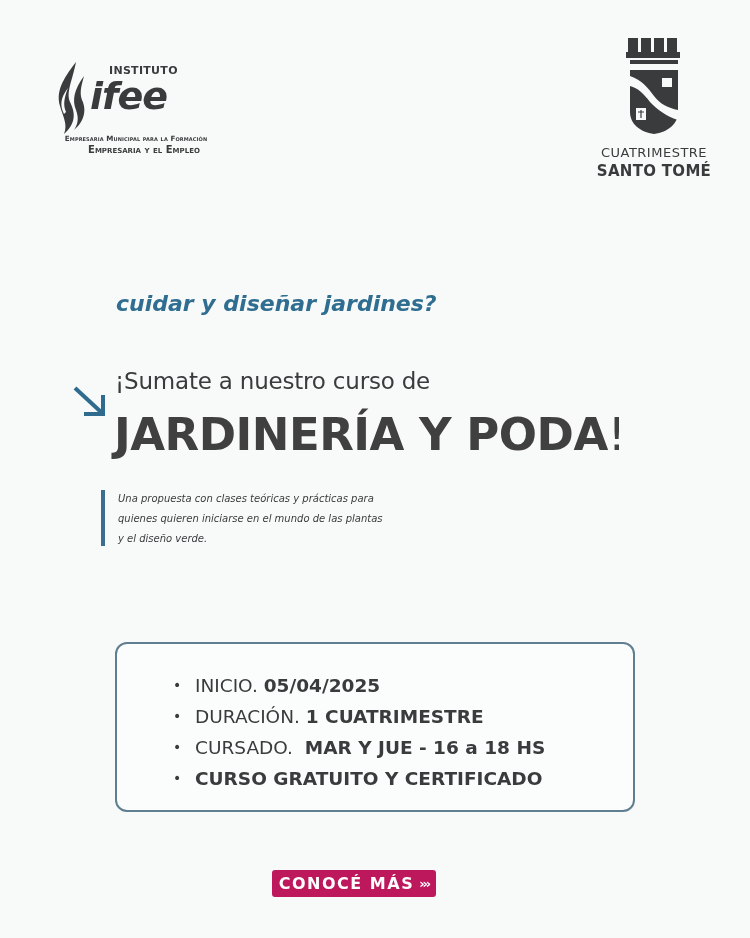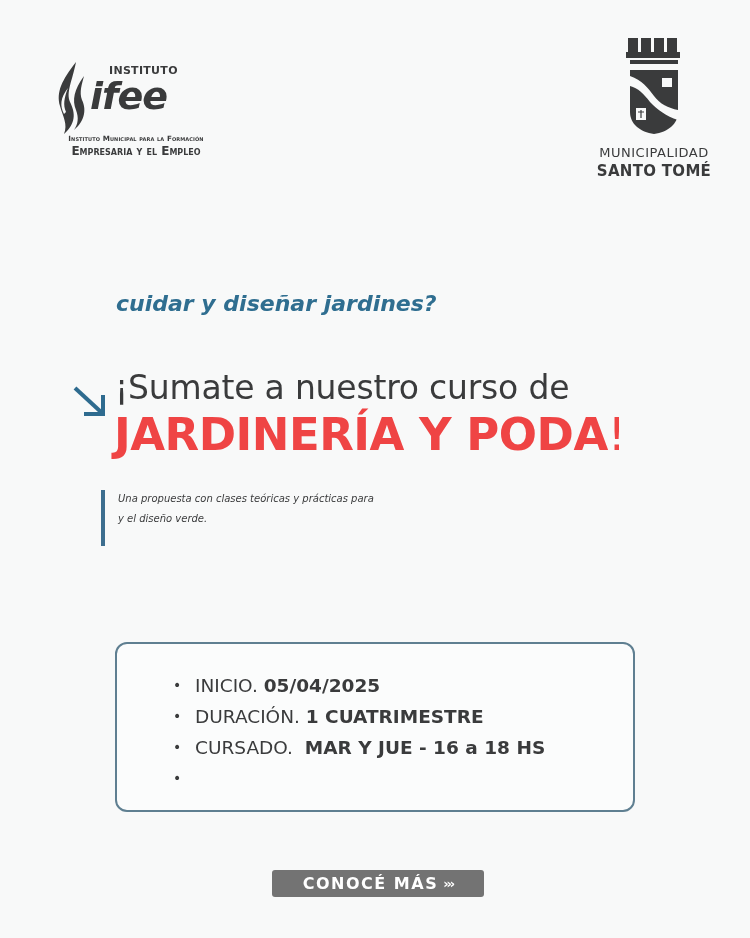--- a/index.html
+++ b/index.html
@@ -4,58 +4,58 @@
   <style>
     * { box-sizing: border-box; margin: 0; padding: 0; }
     html, body { width: 750px; height: 938px; background: #f8f9f9; overflow: hidden; }
     body { position: relative; font-family: "DejaVu Sans", sans-serif; color: #3a3b3c; }
 
     .logo-left { position: absolute; left: 46px; top: 60px; width: 180px; height: 100px; }
     .logo-left .flame { position: absolute; left: 8px; top: 2px; }
     .logo-left .inst { position: absolute; left: 46px; top: 4px; font-size: 11px; font-weight: bold; color: #3a3b3c; letter-spacing: 0.3px; margin-left: 17px; }
     .logo-left .ifee { position: absolute; left: 44px; top: 14px; font-size: 38px; font-weight: bold; font-style: italic; color: #3a3b3c; letter-spacing: -1px; line-height: 44px; }
     .logo-left .sub1 { position: absolute; left: 0; top: 74px; width: 180px; text-align: center; font-size: 7.2px; font-weight: bold; color: #3a3b3c; letter-spacing: 0.1px; font-variant: small-caps; }
-    .logo-left .sub2 { position: absolute; left: 0; top: 84px; width: 180px; text-align: center; font-size: 12px; font-weight: bold; color: #3a3b3c; font-variant: small-caps; }
+    .logo-left .sub2 { position: absolute; left: 8px; top: 84px; width: 180px; text-align: center; font-size: 10px; font-weight: bold; color: #3a3b3c; font-variant: small-caps; }
 
     .logo-right { position: absolute; left: 584px; top: 36px; width: 140px; height: 150px; }
     .logo-right svg { position: absolute; left: 40px; top: 0; }
     .logo-right .mun { position: absolute; left: 0; top: 109px; width: 140px; text-align: center; font-size: 13px; color: #3a3b3c; letter-spacing: 0.5px; }
     .logo-right .st { position: absolute; left: 0; top: 126px; width: 140px; text-align: center; font-size: 15px; font-weight: bold; color: #3a3b3c; letter-spacing: 0.3px; }
 
     .question { position: absolute; left: 116px; top: 288px; font-size: 22px; line-height: 31px; font-weight: bold; font-style: italic; color: #2f6e90; }
 
     .arrow-icon { position: absolute; left: 72px; top: 385px; }
-    .sumate { position: absolute; left: 115px; top: 368px; font-size: 33px; color: #3a3b3c; font-weight: normal; letter-spacing: -0.2px; }
-    .title { position: absolute; left: 114px; top: 408px; font-size: 45px; font-weight: bold; color: #ef4444; letter-spacing: -0.5px; text-align: center; }
+    .sumate { position: absolute; left: 115px; top: 368px; font-size: 23px; color: #3a3b3c; font-weight: normal; letter-spacing: -0.2px; }
+    .title { position: absolute; left: 114px; top: 408px; font-size: 45px; font-weight: bold; color: #404040; letter-spacing: -0.5px; text-align: center; }
     .title .excl { font-weight: normal; }
 
     .desc-bar { position: absolute; left: 101px; top: 490px; width: 4px; height: 56px; background: #3d6e8f; }
     .desc { position: absolute; left: 118px; top: 489px; width: 470px; font-size: 10px; line-height: 20px; font-style: italic; color: #3a3b3c; }
 
     .info-box { position: absolute; left: 115px; top: 642px; width: 520px; height: 170px; border: 2px solid #5f7f91; border-radius: 12px; background: #fbfcfc; }
     .info-list { position: absolute; left: 56px; top: 26px; list-style: none; }
     .info-list li { position: relative; padding-left: 22px; font-size: 18.5px; line-height: 31px; color: #3a3b3c; white-space: pre; }
     .info-list li .bullet { position: absolute; left: 0; top: 0; font-size: 14px; }
     .info-list li .b { font-weight: bold; }
 
-    .cta { position: absolute; left: 272px; top: 870px; width: 212px; height: 27px; background: #737373; border-radius: 3px; color: #ffffff; font-size: 16px; font-weight: bold; letter-spacing: 1.5px; display: flex; align-items: center; justify-content: center; gap: 5px; }
+    .cta { position: absolute; left: 272px; top: 870px; width: 164px; height: 27px; background: #be185d; border-radius: 3px; color: #ffffff; font-size: 16px; font-weight: bold; letter-spacing: 1.5px; display: flex; align-items: center; justify-content: center; gap: 5px; }
     .cta .chev { font-size: 13px; letter-spacing: -2px; }
   </style>
 </head>
 <body>
 
 <div class="logo-left">
   <svg class="flame" width="36" height="72" viewBox="0 0 36 72">
     <path d="M22 0 C8 18, 2 30, 6 44 C9 55, 14 62, 10 72 C24 60, 20 48, 16 40 C12 30, 18 20, 22 0 Z" fill="#3a3b3c"></path>
     <path d="M30 14 C20 28, 18 38, 22 48 C25 56, 24 62, 20 68 C32 58, 32 46, 28 38 C25 30, 28 22, 30 14 Z" fill="#3a3b3c"></path>
     <path d="M14 26 C6 36, 6 44, 10 52 L12 50 C9 43, 10 36, 14 26 Z" fill="#f8f9f9"></path>
   </svg>
   <span class="inst">INSTITUTO</span>
   <span class="ifee">ifee</span>
-  <div class="sub1">Instituto Municipal para la Formación</div>
+  <div class="sub1">Empresaria Municipal para la Formación</div>
   <div class="sub2">Empresaria y el Empleo</div>
 </div>
 
 <div class="logo-right">
   <svg width="60" height="100" viewBox="0 0 60 100">
 
     <g fill="#3a3b3c">
       <rect x="4" y="2" width="10" height="14"></rect>
       <rect x="17" y="2" width="10" height="14"></rect>
       <rect x="30" y="2" width="10" height="14"></rect>
@@ -63,46 +63,47 @@
       <rect x="2" y="16" width="54" height="6"></rect>
       <rect x="6" y="24" width="48" height="4"></rect>
     </g>
 
     <path d="M6 34 L54 34 L54 76 C54 88, 44 96, 30 98 C16 96, 6 88, 6 76 Z" fill="#3a3b3c"></path>
     <path d="M6 40 C18 44, 24 52, 30 60 C36 68, 44 72, 54 74 L54 84 C42 80, 34 74, 26 66 C20 58, 14 52, 6 50 Z" fill="#f8f9f9"></path>
     <rect x="38" y="42" width="10" height="9" fill="#f8f9f9"></rect>
     <rect x="12" y="72" width="10" height="12" fill="#f8f9f9"></rect>
     <path d="M17 74 L17 82 M14 76 L20 76" stroke="#3a3b3c" stroke-width="1.2"></path>
   </svg>
-  <div class="mun">MUNICIPALIDAD</div>
+  <div class="mun">CUATRIMESTRE</div>
   <div class="st">SANTO TOMÉ</div>
 </div>
 
 <div class="question">
   <div>cuidar y diseñar jardines?</div>
 </div>
 
 <svg class="arrow-icon" width="34" height="32" viewBox="0 0 34 32">
   <path d="M3 3 L29 27" stroke="#2e6b8f" stroke-width="4" fill="none"></path>
   <path d="M31 10 L31 29 L12 29" stroke="#2e6b8f" stroke-width="4" fill="none"></path>
 </svg>
 <div class="sumate">¡Sumate a nuestro curso de</div>
 <div class="title"><span>JARDINERÍA Y PODA</span><span class="excl">!</span></div>
 
 <div class="desc-bar"></div>
 <div class="desc">
   <div>Una propuesta con clases teóricas y prácticas para</div>
+  <div>quienes quieren iniciarse en el mundo de las plantas</div>
   <div>y el diseño verde.</div>
 </div>
 
 <div class="info-box">
   <ul class="info-list">
     <li><span class="bullet">•</span><span>INICIO. </span><span class="b">05/04/2025</span></li>
     <li><span class="bullet">•</span><span>DURACIÓN. </span><span class="b">1 CUATRIMESTRE</span></li>
     <li><span class="bullet">•</span><span>CURSADO.  </span><span class="b">MAR Y JUE - 16 a 18 HS</span></li>
-    <li><span class="bullet">•</span><span></span></li>
+    <li><span class="bullet">•</span><span></span><span class="b">CURSO GRATUITO Y CERTIFICADO</span></li>
   </ul>
 </div>
 
 <div class="cta">
   <span>CONOCÉ MÁS</span>
   <span class="chev">›››</span>
 </div>
 
 </body></html>

